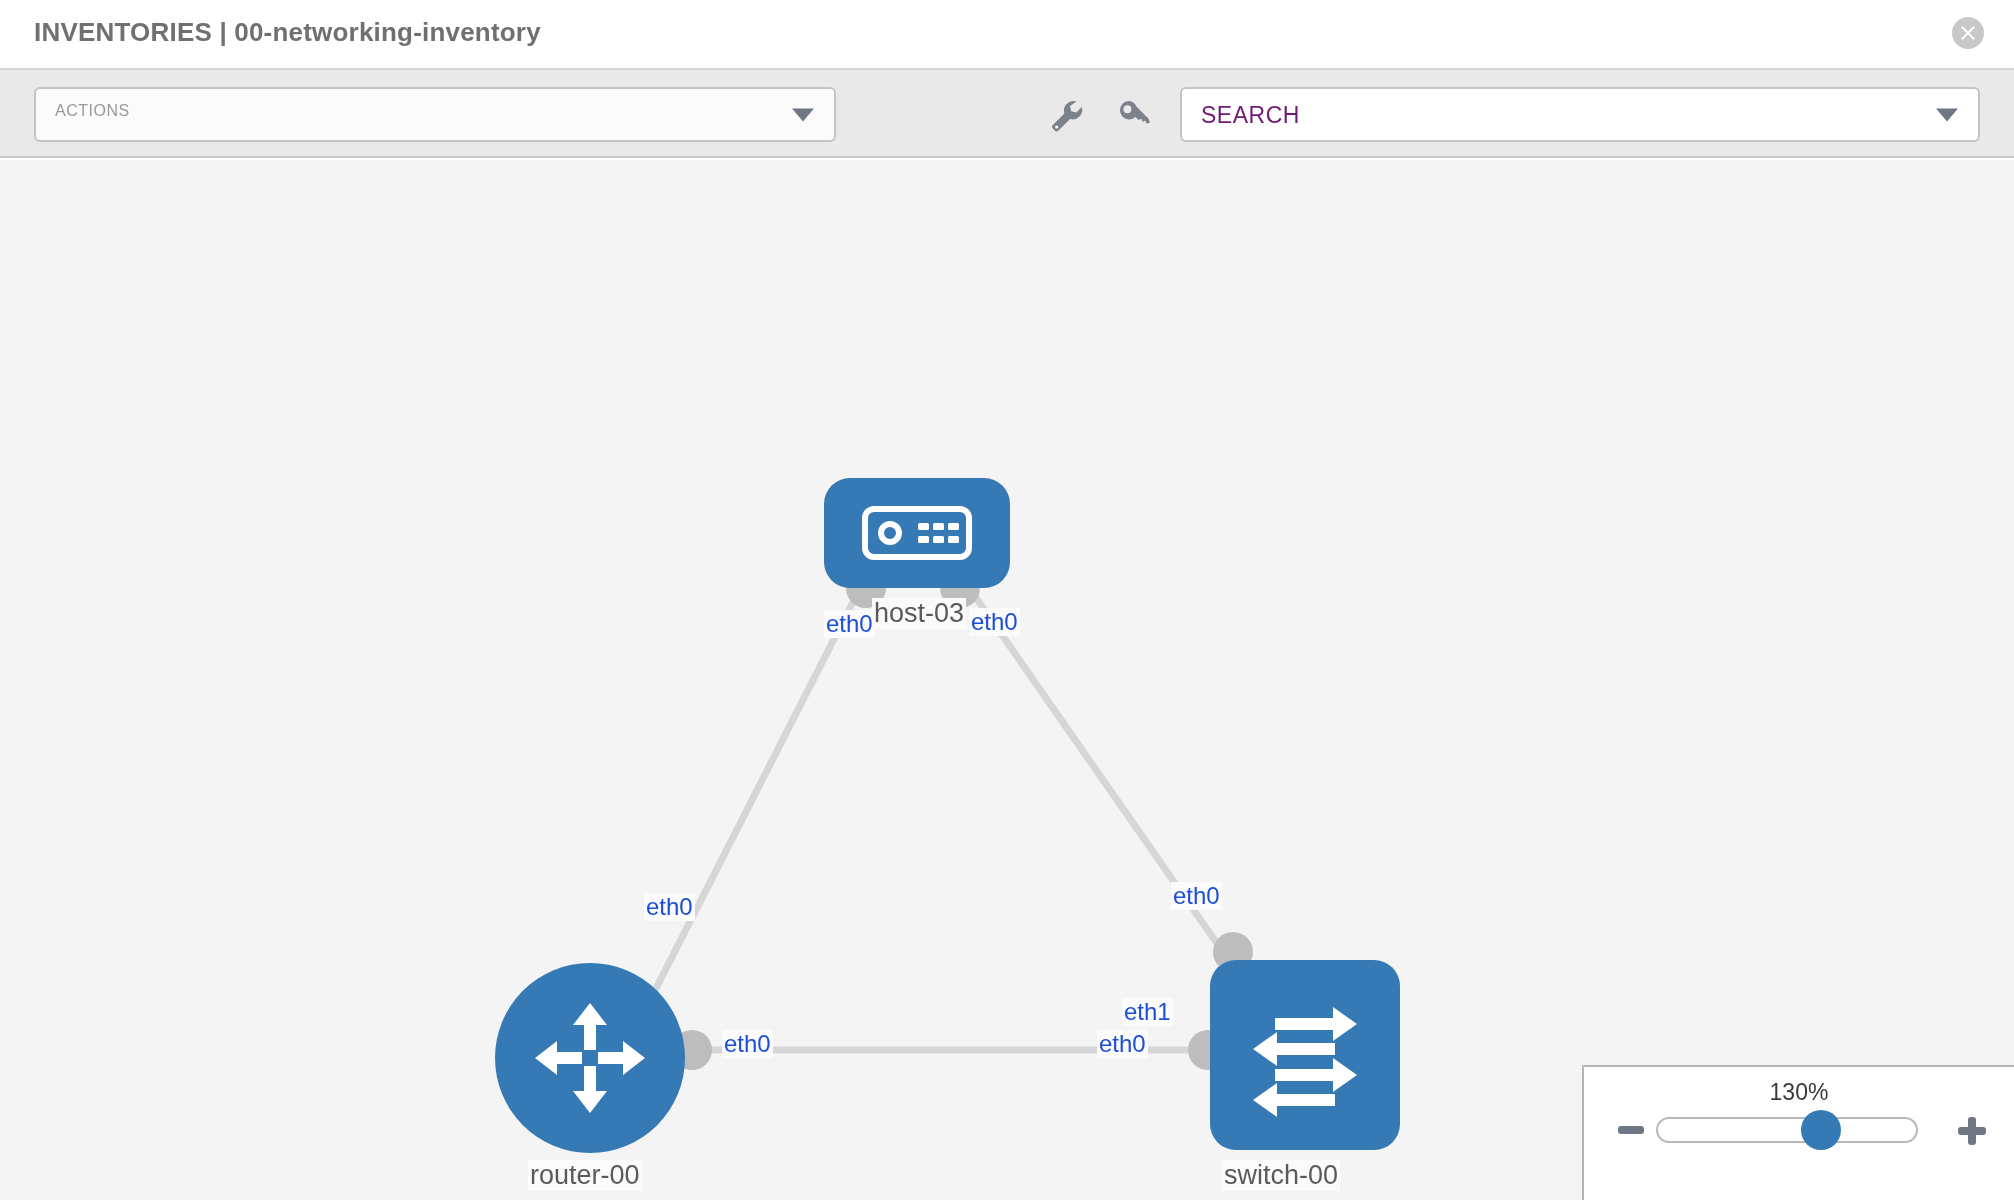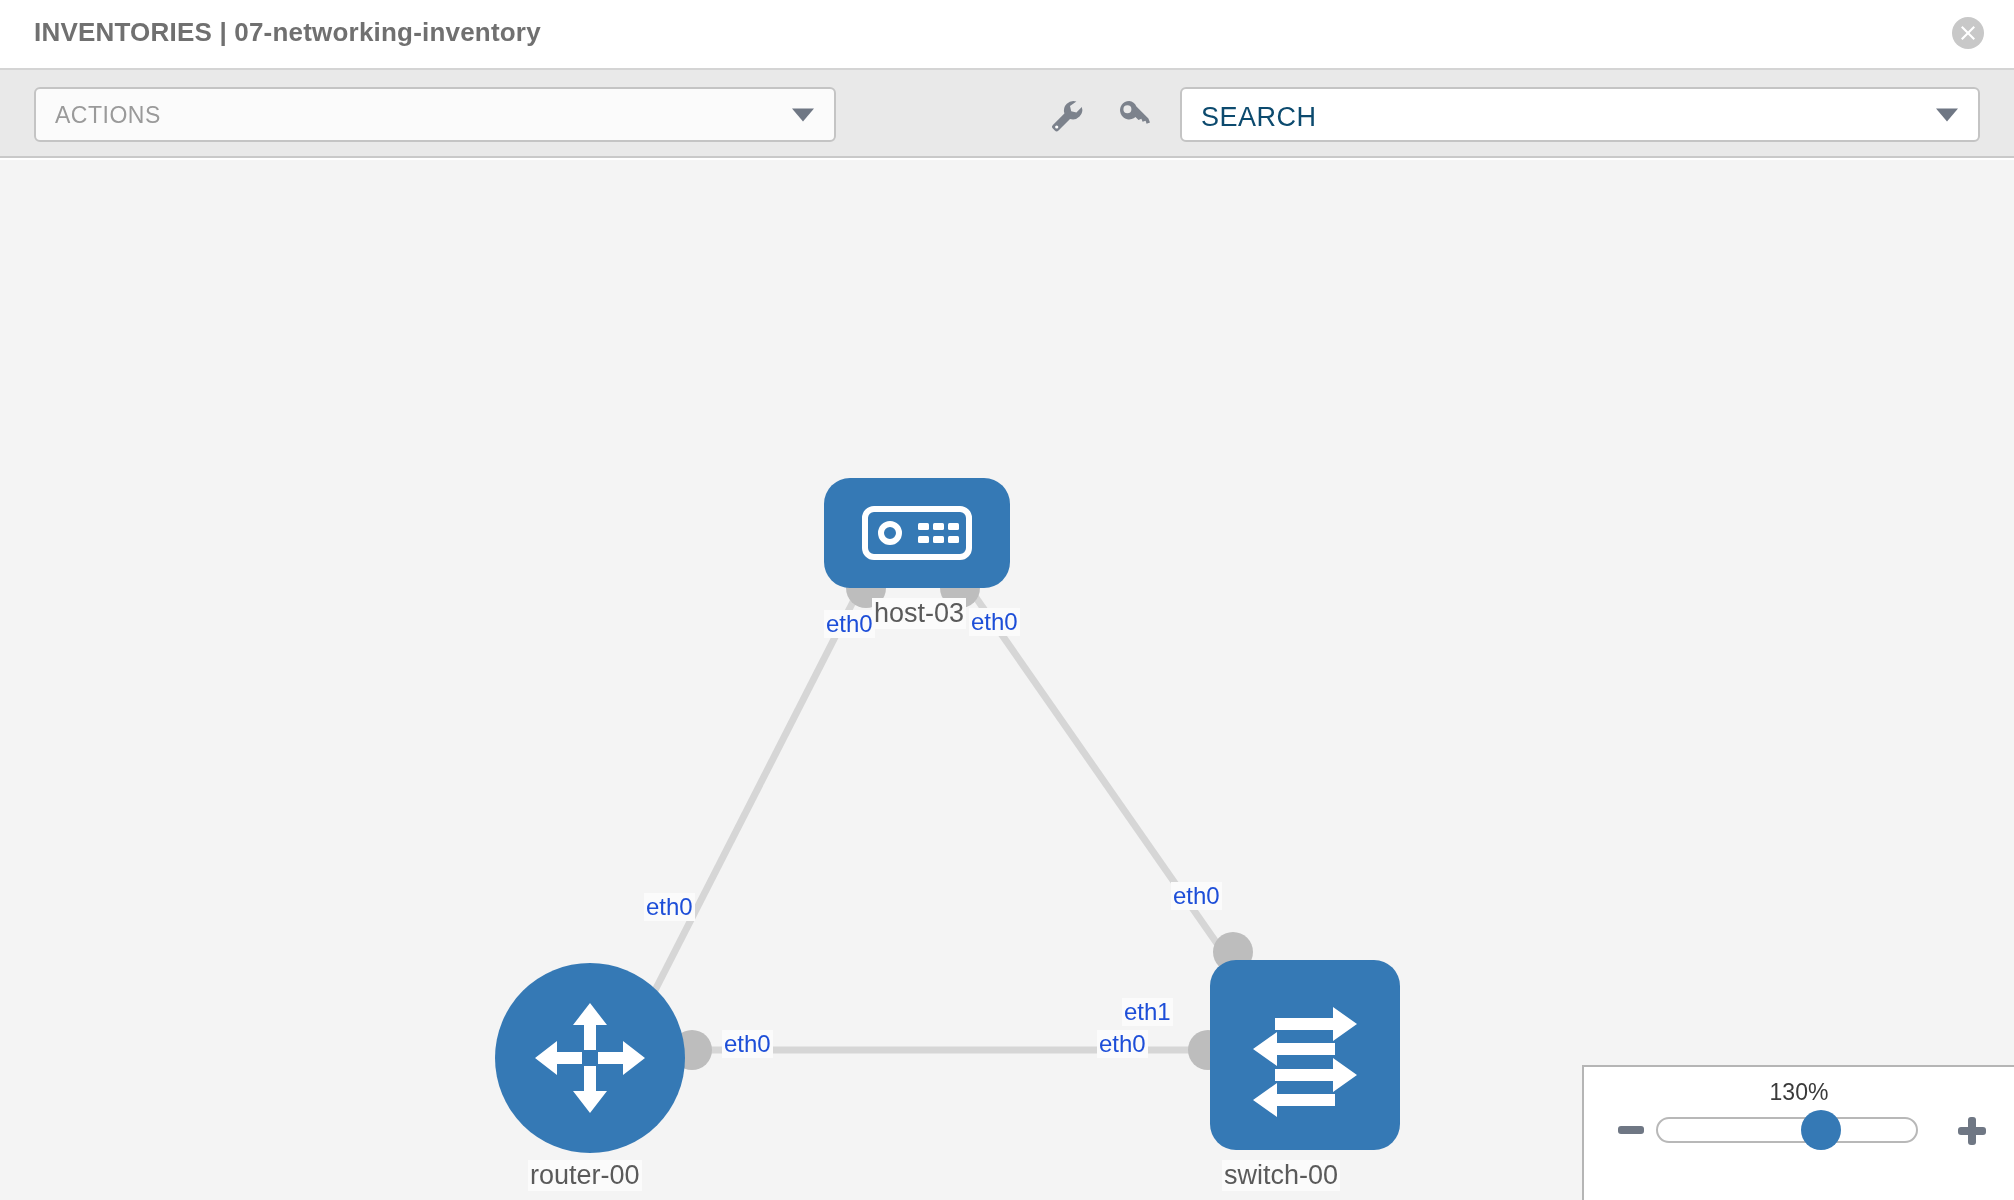--- a/index.html
+++ b/index.html
@@ -39,21 +39,21 @@
   .actions-select {
     position: absolute; left: 34px; top: 17px;
     width: 802px; height: 55px;
     background: #fbfbfb;
     border: 2px solid #c4c4c4;
     border-radius: 6px;
     cursor: pointer;
   }
   .actions-select .label {
     position: absolute; left: 19px; top: 13px;
-    font-size: 23px; color: #9a9a9a; letter-spacing: 0.5px;
+    font-size: 16px; color: #9a9a9a; letter-spacing: 0.5px;
   }
   .caret {
     position: absolute; right: 20px; top: 50%;
     transform: translateY(-50%);
     width: 0; height: 0;
     border-left: 11px solid transparent;
     border-right: 11px solid transparent;
     border-top: 13px solid #6f7784;
   }
   .tool-icon {
@@ -66,21 +66,21 @@
   .search-box {
     position: absolute; left: 1180px; top: 17px;
     width: 800px; height: 55px;
     background: #ffffff;
     border: 2px solid #c4c4c4;
     border-radius: 6px;
     cursor: text;
   }
   .search-box .label {
     position: absolute; left: 19px; top: 13px;
-    font-size: 27px; color: #0c4a6e; letter-spacing: 0.5px;
+    font-size: 23px; color: #701a75; letter-spacing: 0.5px;
   }
 
   
   .canvas {
     position: absolute; left: 0; top: 160px;
     width: 2014px; height: 1040px;
     background: #f4f4f4;
     overflow: hidden;
   }
   .topology { position: absolute; left: 0; top: 0; width: 2014px; height: 1040px; }
@@ -156,21 +156,21 @@
     margin-left: -20px;
     cursor: grab;
   }
 </style>
 </head>
 <body>
 
 <div id="app">
 
   <div class="header">
-    <div class="header-title">INVENTORIES | 07-networking-inventory</div>
+    <div class="header-title">INVENTORIES | 00-networking-inventory</div>
     <div class="close-btn">
       <svg width="32" height="32" viewBox="0 0 32 32" aria-hidden="true">
         <path d="M10.5 9 L16 14.5 L21.5 9 L23 10.5 L17.5 16 L23 21.5 L21.5 23 L16 17.5 L10.5 23 L9 21.5 L14.5 16 L9 10.5 Z" fill="#ffffff"></path>
       </svg>
     </div>
   </div>
 
   <div class="toolbar">
 
     <div class="actions-select">

